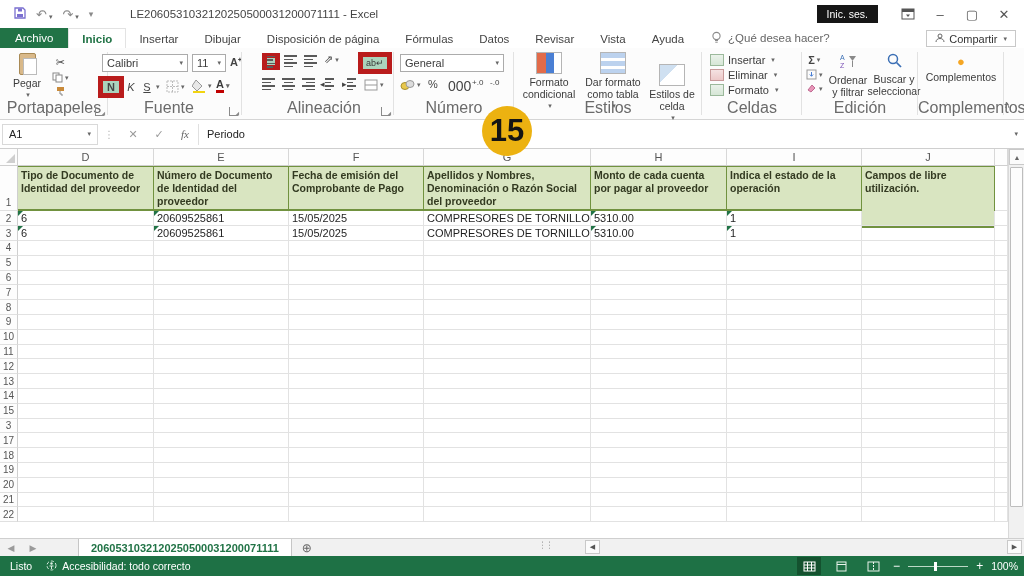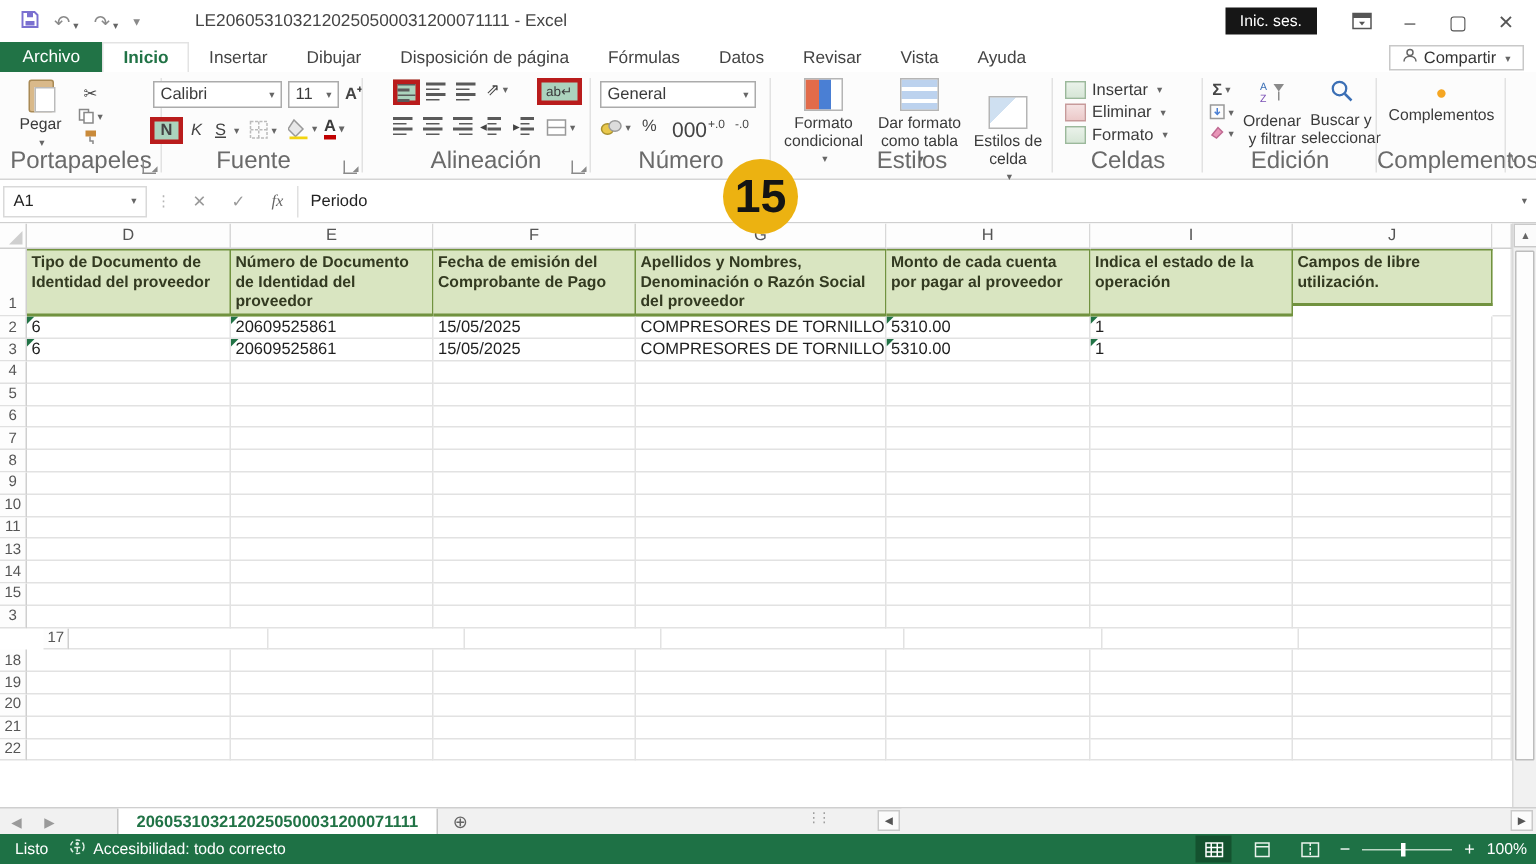--- a/index.html
+++ b/index.html
@@ -28,21 +28,21 @@
   #ribbon { left:0; top:48px; width:1024px; height:72px; background:#fcfcfc; border-bottom:1px solid #d5d5d5; }
   .grp { position:absolute; top:0; height:71px; }
   .grp:after { content:""; position:absolute; right:0; top:4px; bottom:4px; width:1px; background:#e2e2e2; }
   .grp-label { position:absolute; bottom:2px; left:0; right:0; text-align:center; font-size:16px; color:#6a6a6a; }
   .launcher { position:absolute; bottom:3px; right:4px; width:9px; height:9px; border-left:1px solid #8a8a8a; border-bottom:1px solid #8a8a8a; }
   .launcher:after { content:"◢"; position:absolute; right:-1px; bottom:-1px; font-size:5px; color:#8a8a8a; }
   .bigbtn { display:flex; flex-direction:column; align-items:center; justify-content:flex-start; gap:2px; font-size:10.5px; color:#3b3b3b; text-align:center; }
   .mini { display:flex; align-items:center; justify-content:center; font-size:11px; color:#444; }
   .dd { font-size:7px; color:#666; margin-left:2px; }
   .combo { border:1px solid #ababab; background:#fff; height:18px; display:flex; align-items:center; justify-content:space-between; padding:0 4px; font-size:11px; }
-  .sel-green { background:#abd3bd; border:3px solid #b91c1c; }
+  .sel-green { background:#abd3bd; border:5px solid #b91c1c; }
   .lns { display:inline-flex; flex-direction:column; gap:2px; width:13px; }
   .lns i { display:block; height:1.5px; background:#5a5a5a; }
   .clipboard { width:17px; height:22px; background:#d9b98a; border:1px solid #a98a55; border-radius:2px; position:relative; }
   .clipboard:after { content:""; position:absolute; left:3px; top:4px; width:12px; height:15px; background:#fff; border:1px solid #bbb; }
   .stack3 { display:flex; flex-direction:column; justify-content:flex-start; gap:3px; padding-top:6px; }
   .cellsrow { display:flex; align-items:center; gap:4px; font-size:11px; color:#3b3b3b; }
   .sicon { width:14px; height:12px; border:1px solid #9bb99b; background:linear-gradient(#eaf2ea,#d6e6d6); display:inline-block; }
   .styleicon { width:26px; height:22px; border:1px solid #b5b5b5; display:inline-block; }
 
   
@@ -128,20 +128,30 @@
         <span class="rtab active">Inicio</span>
         <span class="rtab">Insertar</span>
         <span class="rtab">Dibujar</span>
         <span class="rtab">Disposición de página</span>
         <span class="rtab">Fórmulas</span>
         <span class="rtab">Datos</span>
         <span class="rtab">Revisar</span>
         <span class="rtab">Vista</span>
         <span class="rtab">Ayuda</span>
       </span>
+    <span class="tellme">
+      <span>
+        <svg width="11" height="13" viewBox="0 0 11 13">
+            <circle cx="5.5" cy="5" r="3.6" fill="none" stroke="#8a8a8a" stroke-width="1.1"></circle>
+            <line x1="4" y1="9.5" x2="7" y2="9.5" stroke="#8a8a8a"></line>
+            <line x1="4.3" y1="11.2" x2="6.7" y2="11.2" stroke="#8a8a8a"></line>
+          </svg>
+      </span>
+      <span>¿Qué desea hacer?</span>
+    </span>
   </div>
   <div class="share">
     <span><svg width="10" height="10" viewBox="0 0 10 10">
           <circle cx="5" cy="3" r="2" fill="none" stroke="#666"></circle>
           <path d="M1 9c0-2.2 1.8-3.5 4-3.5S9 6.8 9 9" fill="none" stroke="#666"></path>
         </svg></span>
     <span>Compartir</span>
     <span class="dd">▾</span>
   </div>
 
@@ -434,21 +444,21 @@
         <div class="colhdr" style="width: 13px; height: 17px;"></div>
       </div>
       <div class="hrow" style="height: 45px;">
         <div class="rowhdr" style="width: 18px; height: 45px; align-items: flex-end; padding-bottom: 2px;">1</div>
         <div class="cell green" style="width: 136px; height: 45px;">Tipo de Documento de Identidad del proveedor</div>
         <div class="cell green" style="width: 135px; height: 45px;">Número de Documento de Identidad del proveedor</div>
         <div class="cell green" style="width: 135px; height: 45px;">Fecha de emisión del Comprobante de Pago</div>
         <div class="cell green" style="width: 167px; height: 45px;">Apellidos y Nombres, Denominación o Razón Social del proveedor</div>
         <div class="cell green" style="width: 136px; height: 45px;">Monto de cada cuenta por pagar al proveedor</div>
         <div class="cell green" style="width: 135px; height: 45px;">Indica el estado de la operación</div>
-        <div class="cell green" style="width: 133px; height: 38px;">Campos de libre utilización.</div>
+        <div class="cell green" style="width: 133px; height: 62px;">Campos de libre utilización.</div>
         <div class="cell" style="width: 13px; height: 45px;"></div>
       </div>
       <div class="hrow" style="height: 15px;">
         <div class="rowhdr" style="width: 18px; height: 15px;">2</div>
         <div class="cell" style="width: 136px; height: 15px;">6<span class="tri"></span></div>
         <div class="cell" style="width: 135px; height: 15px;">20609525861<span class="tri"></span></div>
         <div class="cell" style="width: 135px; height: 15px;">15/05/2025</div>
         <div class="cell" style="width: 167px; height: 15px;">COMPRESORES DE TORNILLO S.A.C.</div>
         <div class="cell" style="width: 136px; height: 15px;">5310.00<span class="tri"></span></div>
         <div class="cell" style="width: 135px; height: 15px;">1<span class="tri"></span></div>
@@ -548,20 +558,31 @@
         <div class="cell" style="width: 136px; height: 14.8px;"></div>
         <div class="cell" style="width: 135px; height: 14.8px;"></div>
         <div class="cell" style="width: 135px; height: 14.8px;"></div>
         <div class="cell" style="width: 167px; height: 14.8px;"></div>
         <div class="cell" style="width: 136px; height: 14.8px;"></div>
         <div class="cell" style="width: 135px; height: 14.8px;"></div>
         <div class="cell" style="width: 133px; height: 14.8px;"></div>
         <div class="cell" style="width: 13px; height: 14.8px;"></div>
       </div>
       <div class="hrow" style="height: 14.8px;">
+        <div class="rowhdr" style="width: 18px; height: 14.8px;">12</div>
+        <div class="cell" style="width: 136px; height: 14.8px;"></div>
+        <div class="cell" style="width: 135px; height: 14.8px;"></div>
+        <div class="cell" style="width: 135px; height: 14.8px;"></div>
+        <div class="cell" style="width: 167px; height: 14.8px;"></div>
+        <div class="cell" style="width: 136px; height: 14.8px;"></div>
+        <div class="cell" style="width: 135px; height: 14.8px;"></div>
+        <div class="cell" style="width: 133px; height: 14.8px;"></div>
+        <div class="cell" style="width: 13px; height: 14.8px;"></div>
+      </div>
+      <div class="hrow" style="height: 14.8px;">
         <div class="rowhdr" style="width: 18px; height: 14.8px;">13</div>
         <div class="cell" style="width: 136px; height: 14.8px;"></div>
         <div class="cell" style="width: 135px; height: 14.8px;"></div>
         <div class="cell" style="width: 135px; height: 14.8px;"></div>
         <div class="cell" style="width: 167px; height: 14.8px;"></div>
         <div class="cell" style="width: 136px; height: 14.8px;"></div>
         <div class="cell" style="width: 135px; height: 14.8px;"></div>
         <div class="cell" style="width: 133px; height: 14.8px;"></div>
         <div class="cell" style="width: 13px; height: 14.8px;"></div>
       </div>
@@ -592,21 +613,21 @@
         <div class="cell" style="width: 136px; height: 14.8px;"></div>
         <div class="cell" style="width: 135px; height: 14.8px;"></div>
         <div class="cell" style="width: 135px; height: 14.8px;"></div>
         <div class="cell" style="width: 167px; height: 14.8px;"></div>
         <div class="cell" style="width: 136px; height: 14.8px;"></div>
         <div class="cell" style="width: 135px; height: 14.8px;"></div>
         <div class="cell" style="width: 133px; height: 14.8px;"></div>
         <div class="cell" style="width: 13px; height: 14.8px;"></div>
       </div>
       <div class="hrow" style="height: 14.8px;">
-        <div class="rowhdr" style="width: 18px; height: 14.8px; margin-left: 29px;">17</div>
+        <div class="rowhdr" style="width: 18px; height: 14.8px;">17</div>
         <div class="cell" style="width: 136px; height: 14.8px;"></div>
         <div class="cell" style="width: 135px; height: 14.8px;"></div>
         <div class="cell" style="width: 135px; height: 14.8px;"></div>
         <div class="cell" style="width: 167px; height: 14.8px;"></div>
         <div class="cell" style="width: 136px; height: 14.8px;"></div>
         <div class="cell" style="width: 135px; height: 14.8px;"></div>
         <div class="cell" style="width: 133px; height: 14.8px;"></div>
         <div class="cell" style="width: 13px; height: 14.8px;"></div>
       </div>
       <div class="hrow" style="height: 14.8px;">

